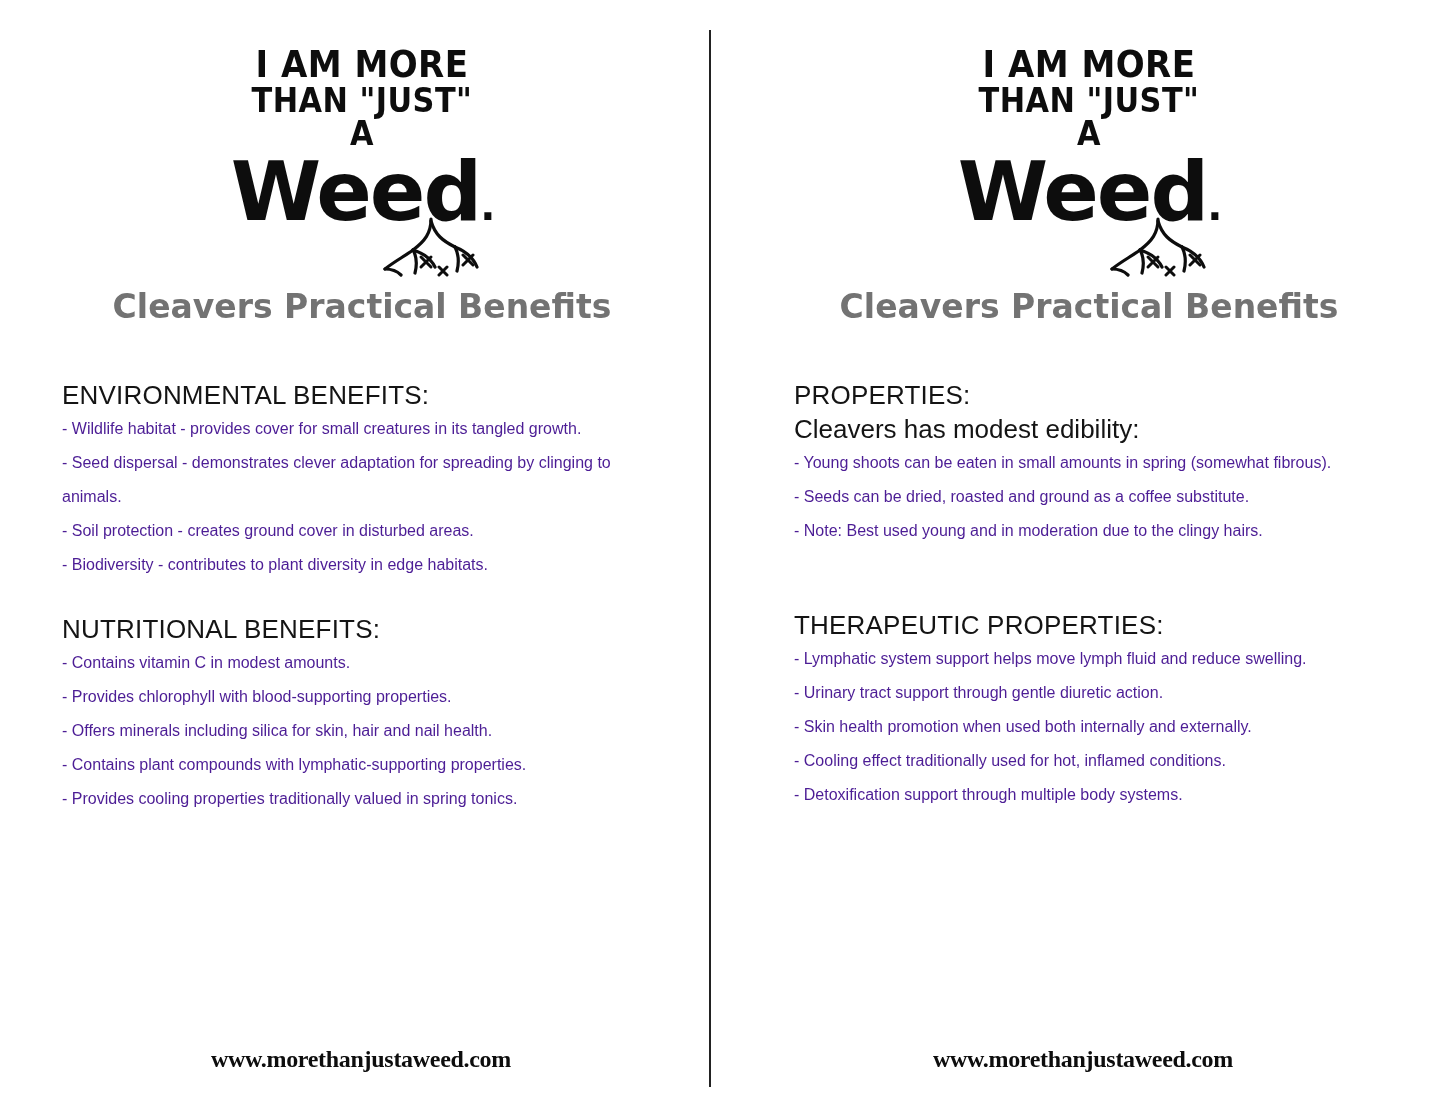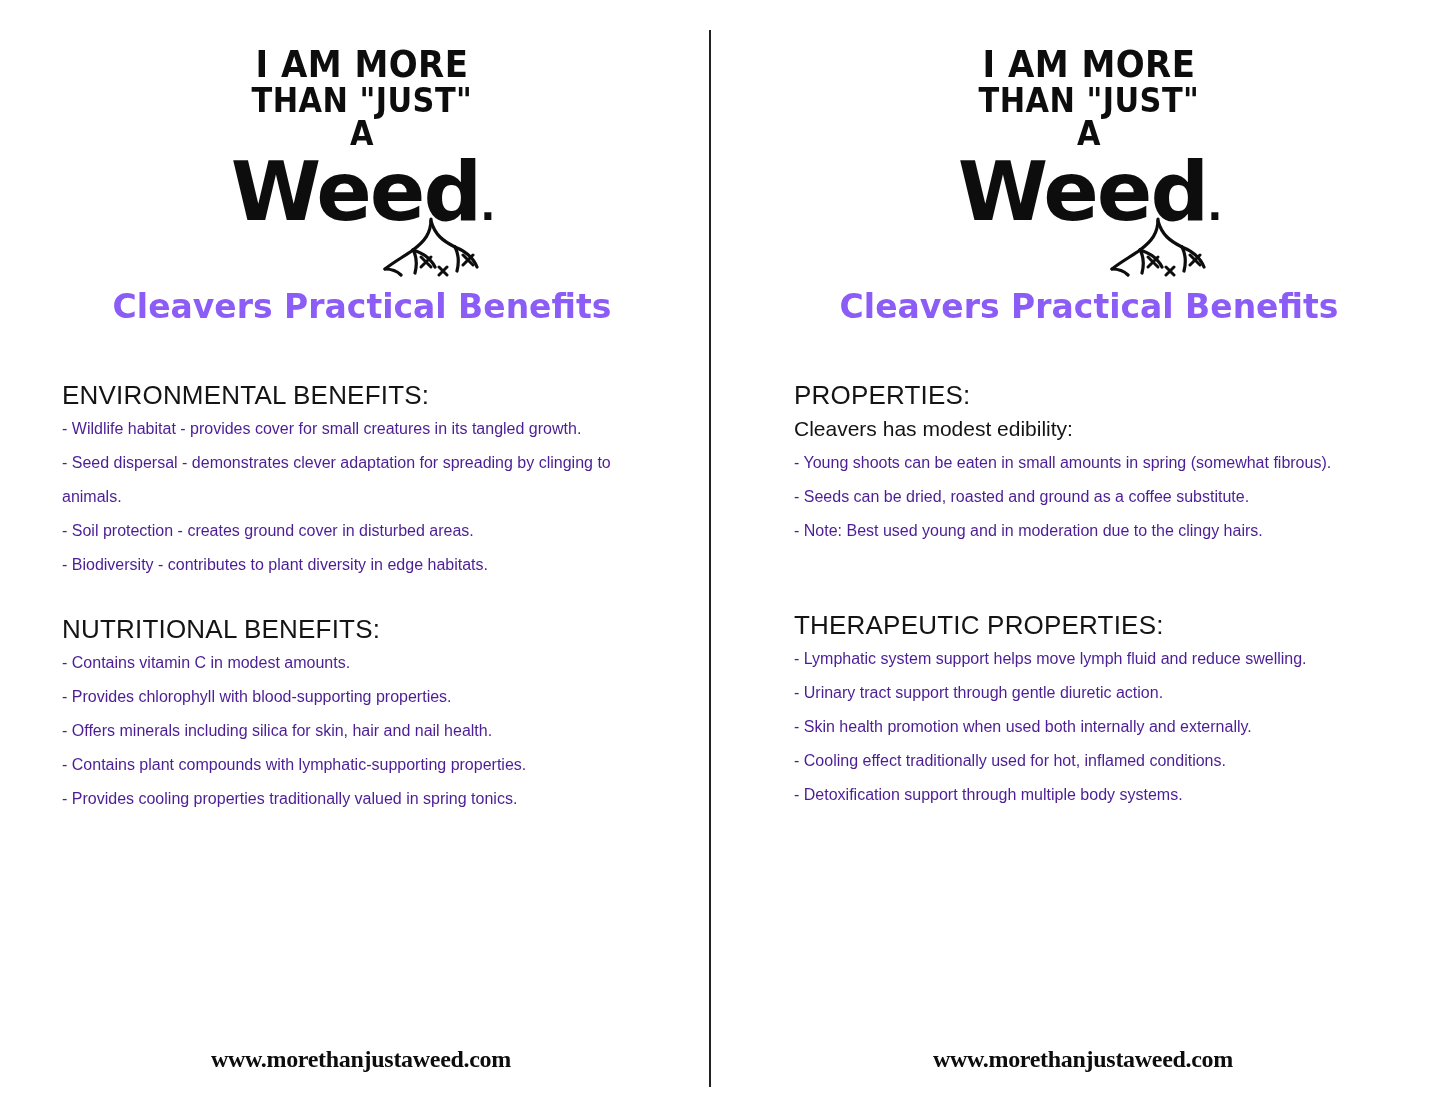--- a/index.html
+++ b/index.html
@@ -77,42 +77,42 @@
     height: 60px;
   }
 
   
   .title {
     margin-top: 56px;
     font-family: "DejaVu Sans", sans-serif;
     font-weight: bold;
     font-size: 33px;
     letter-spacing: 0px;
-    color: #8b5cf6;
+    color: #737373;
     text-align: center;
     white-space: nowrap;
   }
 
   
   .content {
     margin-top: 52px;
     width: 100%;
     align-self: flex-start;
   }
   .section { margin-bottom: 30px; }
   .section:last-child { margin-bottom: 0; }
   .section-heading {
     font-family: "Liberation Sans", sans-serif;
     font-size: 26px;
     line-height: 34px;
     letter-spacing: 0.2px;
     color: #141414;
   }
   .section-intro {
-    font-size: 21px;
+    font-size: 26px;
     line-height: 34px;
     color: #141414;
   }
   .item {
     font-size: 16px;
     line-height: 34px;
     color: #4c1d95;
   }
   .spacer-tall { height: 30px; }
 

